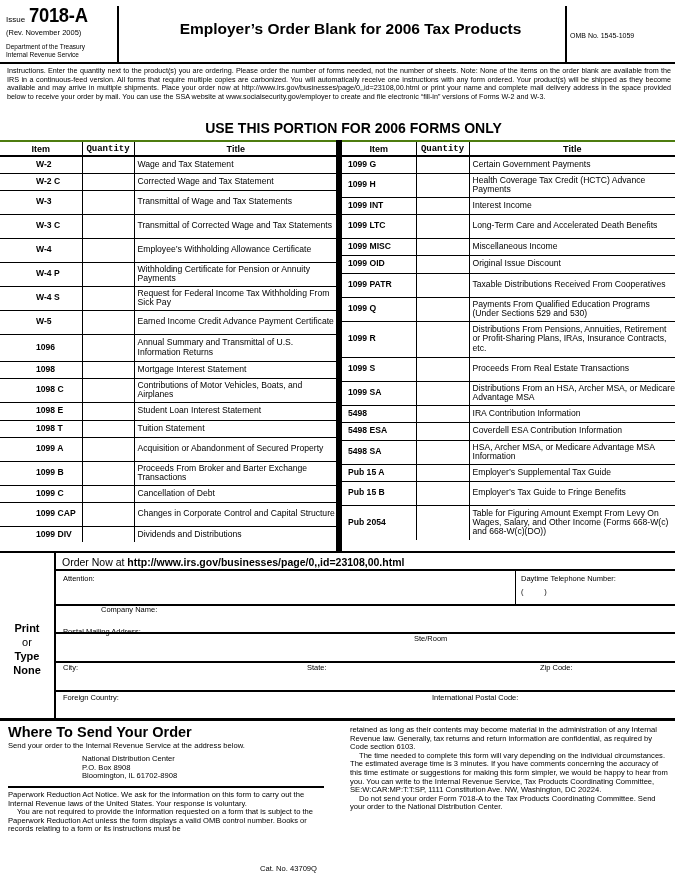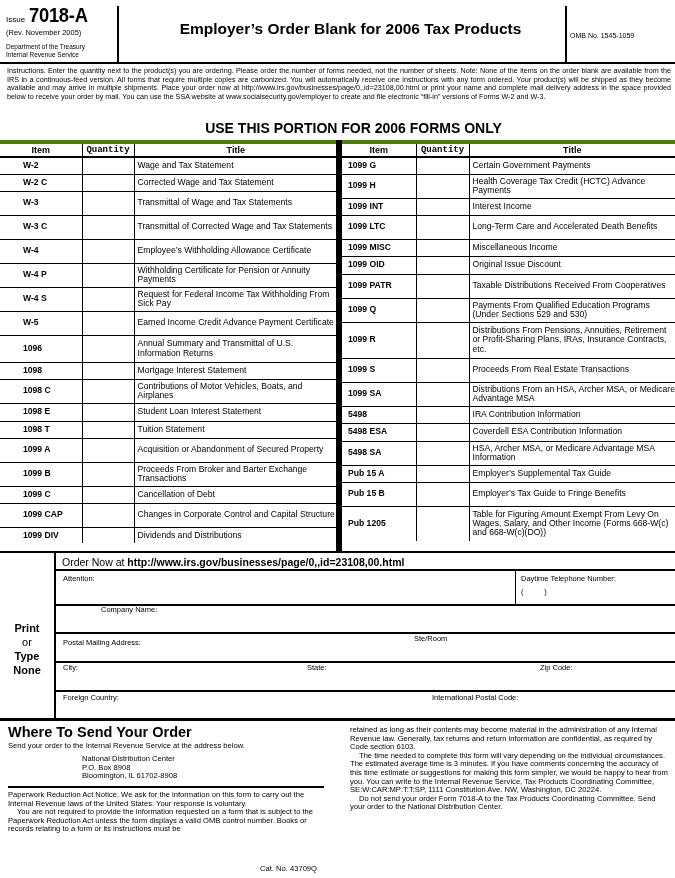--- a/index.html
+++ b/index.html
@@ -20,23 +20,23 @@
   .hdr-omb { position: absolute; left: 570px; top: 32px; font-size: 7px; }
 
   
   .instr { position: absolute; left: 7px; top: 67px; width: 664px; font-size: 7.2px; line-height: 8.6px; text-align: justify; }
   .section-title { position: absolute; left: 0; top: 120px; width: 675px; text-align: center; font-size: 14px; font-weight: bold; padding-left: 32px; }
 
   
   .tbl { position: absolute; top: 140px; border-collapse: collapse; }
   .tbl.left { left: 0; width: 337px; }
   .tbl.right { left: 342px; width: 333px; }
-  .tbl th { font-size: 9px; font-weight: bold; border-top: 4px solid #4d7c0f; border-bottom: 2px solid #000; height: 15px; padding: 0; }
+  .tbl th { font-size: 9px; font-weight: bold; border-top: 2px solid #4d7c0f; border-bottom: 2px solid #000; height: 15px; padding: 0; }
   .tbl td { font-size: 8.6px; border-bottom: 1.5px solid #000; padding: 0 0 0 3px; vertical-align: middle; line-height: 9.4px; }
-  .tbl td.item { font-weight: bold; padding-left: 23px; }
+  .tbl td.item { font-weight: bold; padding-left: 36px; }
   .tbl.right td.item { padding-left: 6px; }
   .tbl td.qty { border-left: 1px solid #000; border-right: 1px solid #000; }
   .tbl th.c-qty { border-left: 1px solid #000; border-right: 1px solid #000; font-family: Liberation Mono, monospace; }
   .tbl .col-item { width: 82px; }
   .tbl .col-qty { width: 52px; }
   .tbl.right .col-item { width: 74px; }
   .tbl.right .col-qty { width: 53px; }
   .tbl tr:last-child td { border-bottom: none; }
   .divider { position: absolute; left: 336px; top: 140px; width: 6px; height: 411px; background: #000; }
   .tbl-bottom { position: absolute; left: 0; top: 551px; width: 675px; height: 2px; background: #000; }
@@ -285,21 +285,21 @@
         <td class="item">Pub 15 A</td>
         <td class="qty"></td>
         <td class="title">Employer’s Supplemental Tax Guide</td>
       </tr>
       <tr style="height: 24px;">
         <td class="item">Pub 15 B</td>
         <td class="qty"></td>
         <td class="title">Employer’s Tax Guide to Fringe Benefits</td>
       </tr>
       <tr style="height: 35px;">
-        <td class="item">Pub 1205</td>
+        <td class="item">Pub 2054</td>
         <td class="qty"></td>
         <td class="title">Table for Figuring Amount Exempt From Levy On Wages, Salary, and Other Income (Forms 668-W(c) and 668-W(c)(DO))</td>
       </tr>
     </tbody>
 </table>
 
 <div class="tbl-bottom"></div>
 
 <div class="addr">
   <div class="addr-side">
@@ -325,21 +325,21 @@
     <div style="margin-top:4px; white-space:pre;">(          )</div>
   </div>
   <div class="hline" style="top:51px;"></div>
 
   <div class="lbl" style="left:63px; top:52px;margin-left:38px;">
     <span>Company Name:</span>
     <span></span>
   </div>
   <div class="hline" style="top:79px;"></div>
 
-  <div class="lbl" style="left:63px; top:85px;">
+  <div class="lbl" style="left:63px; top:74px;">
     <span>Postal Mailing Address:</span>
     <span></span>
   </div>
   <div class="lbl" style="left:414px; top:81px;">
     <span>Ste/Room</span>
     <span></span>
   </div>
   <div class="hline" style="top:108px;"></div>
 
   <div class="lbl" style="left:63px; top:110px;">

